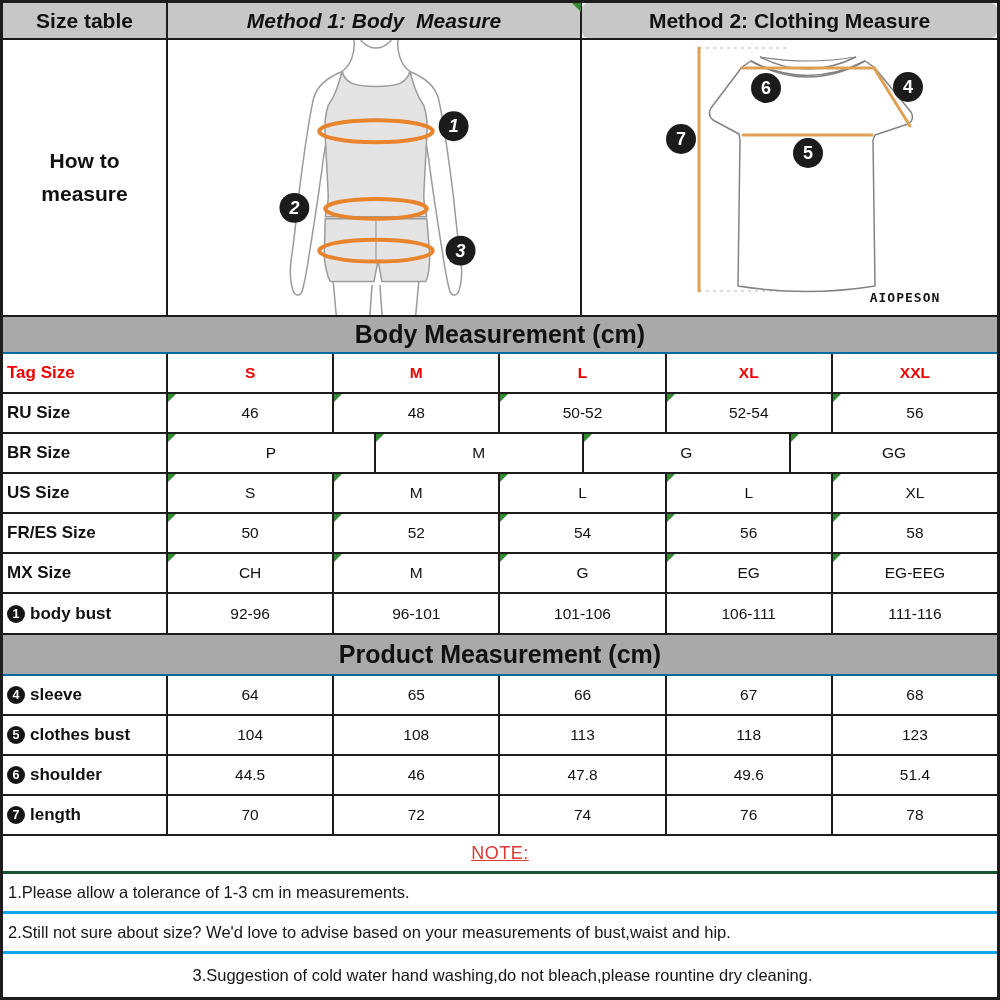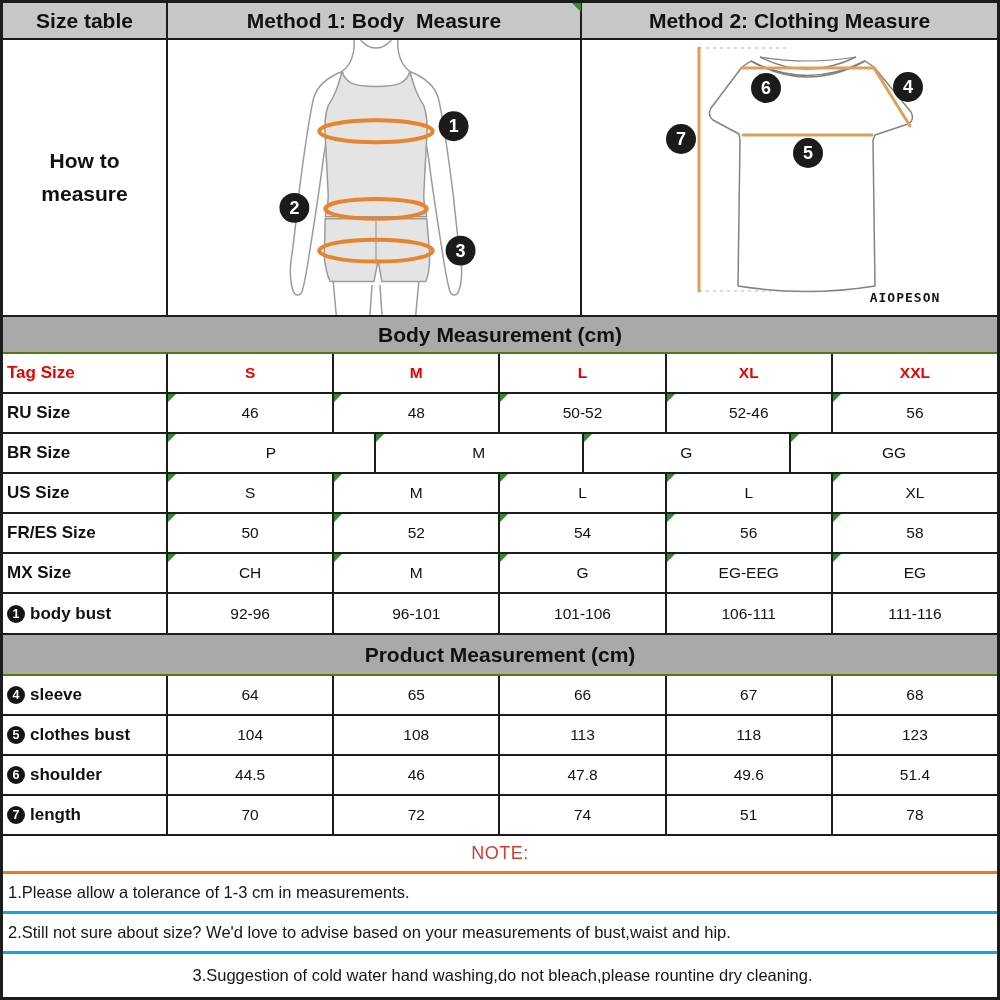--- a/index.html
+++ b/index.html
@@ -8,39 +8,39 @@
     width:1000px; height:1000px;
     border:3px solid #1c1c1c;
     background:#fff;
     font-family:"Liberation Sans", sans-serif;
     color:#111;
     display:flex; flex-direction:column;
     position:relative;
   }
   .row { display:flex; border-bottom:2px solid #1c1c1c; flex:0 0 auto; }
   .c { border-right:2px solid #1c1c1c; display:flex; align-items:center; position:relative; }
-  .c:last-child { border-right:none; }
+  .c:last-child { border-right:none;border-radius:6px; }
 
   
   .r-head { height:37px; }
   .r-head .c { background:#c7c7c7; font-weight:bold; font-size:21px; justify-content:center; }
   .r-head .c span { white-space:pre; }
   .w-label { flex:0 0 165px; }
-  .w-m1 { flex:0 0 414px; }
+  .w-m1 { flex:0 0 414px;font-style:italic; }
   .w-m2 { flex:1; }
 
   
   .r-illus { height:277px; }
   .r-illus .c { background:#fff; }
   .how-to { flex-direction:column; justify-content:center; font-weight:bold; font-size:21px; line-height:1.55; text-align:left; }
   .illus-cell { padding:0; overflow:hidden; justify-content:center; align-items:stretch; }
   .illus-cell svg { display:block; }
 
   
-  .band { height:37px; background:#a9a9a9; border-bottom:2px solid #4d7c0f; display:flex; align-items:center; justify-content:center; font-weight:bold; font-size:21px; flex:0 0 auto; }
+  .band { height:37px; background:#a9a9a9; border-bottom:2px solid #0369a1; display:flex; align-items:center; justify-content:center; font-weight:bold; font-size:25px; flex:0 0 auto; }
   .band2 { height:41px; }
 
   
   .t-row { height:40px; }
   .t-row.tall { height:41px; }
   .lbl { font-weight:bold; font-size:17px; padding-left:4px; }
   .val { flex:1; justify-content:center; font-size:15.5px; }
   .red { color:#ee0000; }
   .hdr { font-weight:bold; font-size:15.5px; }
 
@@ -49,22 +49,22 @@
     border-top:8px solid #338a33; border-right:8px solid transparent; }
   .gt-right { position:absolute; top:0; right:-1px; width:0; height:0;
     border-top:9px solid #338a33; border-left:9px solid transparent; }
 
   
   .badge { display:inline-flex; flex:0 0 auto; width:18px; height:18px; border-radius:50%;
     background:#151515; color:#fff; font-size:12.5px; font-weight:bold;
     align-items:center; justify-content:center; margin-right:5px; }
 
   
-  .note-title { height:38px; border-bottom:3px solid #f97316; display:flex; align-items:center; justify-content:center;
-    color:#d93a35; font-size:18px; letter-spacing:0.5px; flex:0 0 auto; }
+  .note-title { height:38px; border-bottom:3px solid #14532d; display:flex; align-items:center; justify-content:center;
+    color:#d93a35; font-size:18px; letter-spacing:0.5px; flex:0 0 auto;text-decoration:underline; }
   .note-row { height:40px; border-bottom:3px solid #0ea5e9; display:flex; align-items:center;
     font-size:16.5px; color:#151515; padding-left:5px; flex:0 0 auto; }
   .note-row:last-child { border-bottom:none; flex:1;justify-content:center; }
 </style>
 </head>
 <body>
 
 <div class="sheet">
 
   <div class="row r-head">
@@ -172,21 +172,21 @@
     <div class="c val hdr red">L</div>
     <div class="c val hdr red">XL</div>
     <div class="c val hdr red">XXL</div>
   </div>
 
   <div class="row t-row">
     <div class="c w-label lbl">RU Size</div>
     <div class="c val gt">46</div>
     <div class="c val gt">48</div>
     <div class="c val gt">50-52</div>
-    <div class="c val gt">52-46</div>
+    <div class="c val gt">52-54</div>
     <div class="c val gt">56</div>
   </div>
 
   <div class="row t-row">
     <div class="c w-label lbl">BR Size</div>
     <div class="c val gt">P</div>
     <div class="c val gt">M</div>
     <div class="c val gt">G</div>
     <div class="c val gt">GG</div>
   </div>
@@ -207,22 +207,22 @@
     <div class="c val gt">54</div>
     <div class="c val gt">56</div>
     <div class="c val gt">58</div>
   </div>
 
   <div class="row t-row">
     <div class="c w-label lbl">MX Size</div>
     <div class="c val gt">CH</div>
     <div class="c val gt">M</div>
     <div class="c val gt">G</div>
+    <div class="c val gt">EG</div>
     <div class="c val gt">EG-EEG</div>
-    <div class="c val gt">EG</div>
   </div>
 
   <div class="row t-row tall">
     <div class="c w-label lbl">
       <span class="badge">1</span>
       <span>body bust</span>
     </div>
     <div class="c val">92-96</div>
     <div class="c val">96-101</div>
     <div class="c val">101-106</div>
@@ -271,21 +271,21 @@
   </div>
 
   <div class="row t-row">
     <div class="c w-label lbl">
       <span class="badge">7</span>
       <span>length</span>
     </div>
     <div class="c val">70</div>
     <div class="c val">72</div>
     <div class="c val">74</div>
-    <div class="c val">51</div>
+    <div class="c val">76</div>
     <div class="c val">78</div>
   </div>
 
   <div class="note-title">
       <span>NOTE:</span>
     </div>
   <div class="note-row">
       <span>1.Please allow a tolerance of 1-3 cm in measurements.</span>
     </div>
   <div class="note-row">

